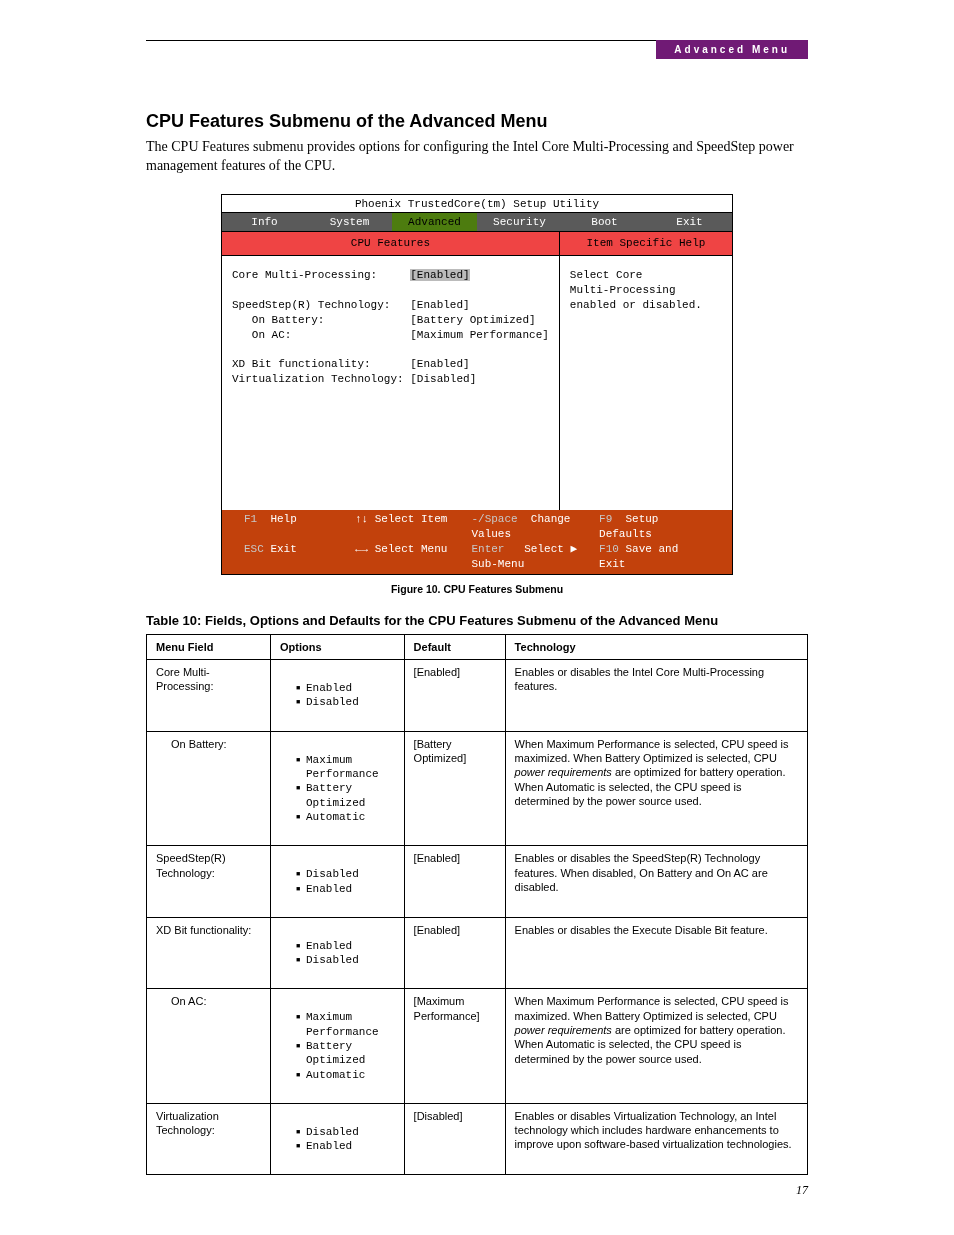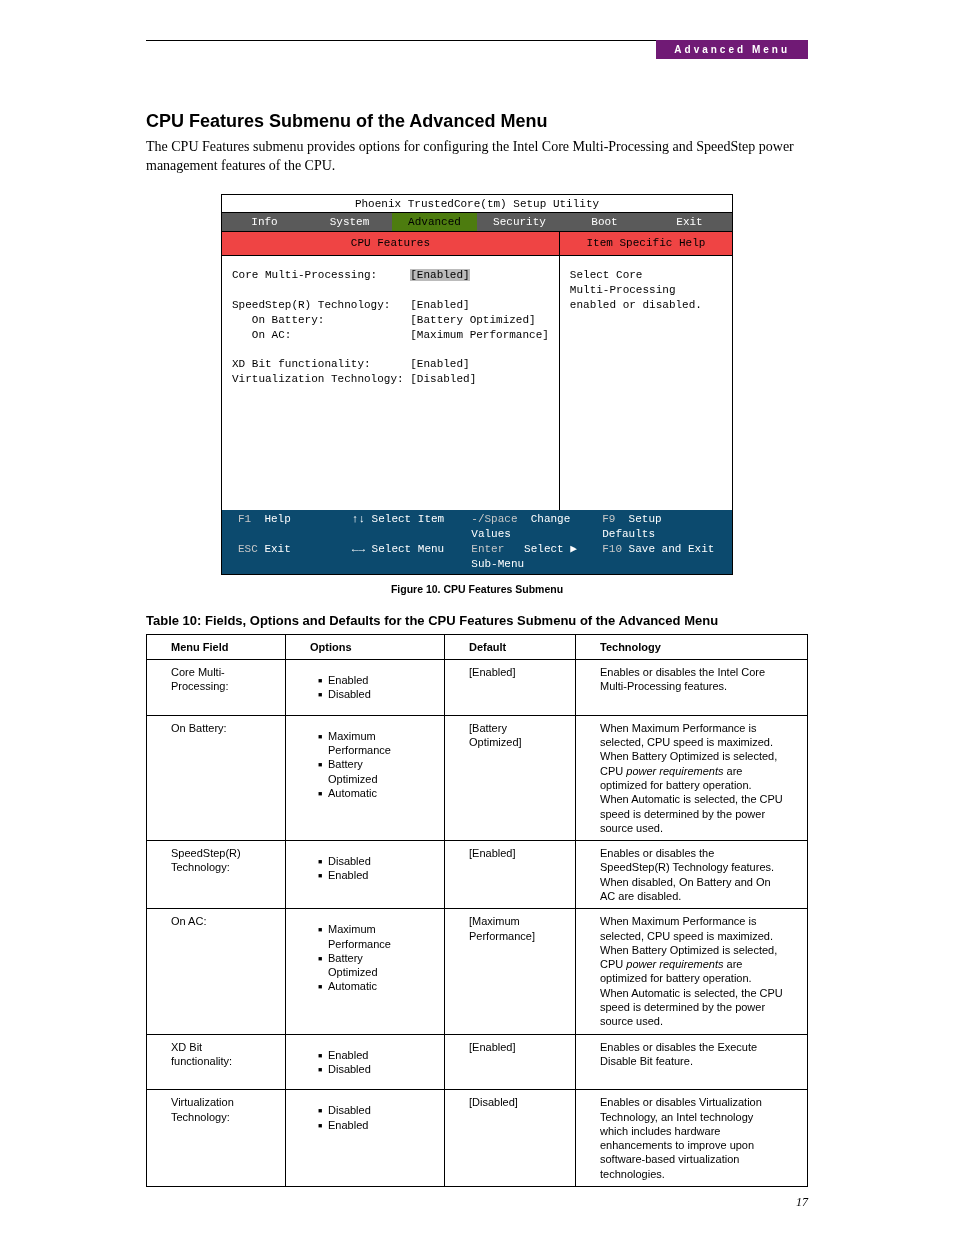--- a/index.html
+++ b/index.html
@@ -88,23 +88,23 @@
     text-align: center;
     padding: 4px 0;
     border-bottom: 1px solid #000;
     background: #ef4444;
   }
   .bios .content {
     padding: 12px 10px;
   }
   .bios .row { white-space: pre; }
   .bios .foot {
-    background: #0c4a6e;
+    background: #c2410c;
     color: #fff;
-    padding: 2px 16px;
+    padding: 2px 22px;
     display: grid;
     grid-template-columns: 1fr 1.05fr 1.15fr 1fr;
     row-gap: 0;
   }
   .bios .foot span.gray { color: #c8c8c8; }
 
   .figure-caption {
     text-align: center;
     font-family: Arial, Helvetica, sans-serif;
     font-size: 10.5px;
@@ -121,35 +121,36 @@
   
   table.doc {
     border-collapse: collapse;
     width: 100%;
     font-family: Arial, Helvetica, sans-serif;
     font-size: 11px;
     line-height: 1.3;
   }
   table.doc th, table.doc td {
     border: 1px solid #000;
-    padding: 5px 24px;
+    padding: 5px 9px;
     text-align: left;
     vertical-align: top;
   }
   table.doc th {
     font-weight: bold;
   }
   table.doc td.menu-field { width: 90px; }
   table.doc td.options { width: 110px; }
   table.doc td.default { width: 82px; }
   td.indent { padding-left: 24px !important; text-align: right; }
   ul.opts {
     list-style: none;
-    margin: 8px;
+    margin: 16px;
     padding: 0 0 0 10px;
+    font-family: Liberation Mono, monospace;
   }
   ul.opts li::before {
     content: "■";
     font-size: 7px;
     display: inline-block;
     width: 10px;
     margin-left: -10px;
     vertical-align: 1px;
   }
   .italic { font-style: italic; }
@@ -255,43 +256,43 @@
           <td class="options">
             <ul class="opts">
               <li>Disabled</li>
               <li>Enabled</li>
             </ul>
           </td>
           <td class="default">[Enabled]</td>
           <td>Enables or disables the SpeedStep(R) Technology features. When disabled, On Battery and On AC are disabled.</td>
         </tr>
         <tr>
+          <td class="menu-field">XD Bit functionality:</td>
+          <td class="options">
+            <ul class="opts">
+              <li>Enabled</li>
+              <li>Disabled</li>
+            </ul>
+          </td>
+          <td class="default">[Enabled]</td>
+          <td>Enables or disables the Execute Disable Bit feature.</td>
+        </tr>
+        <tr>
           <td class="menu-field indent">On AC:</td>
           <td class="options">
             <ul class="opts">
               <li>Maximum Performance</li>
               <li>Battery Optimized</li>
               <li>Automatic</li>
             </ul>
           </td>
           <td class="default">[Maximum Performance]</td>
           <td>When Maximum Performance is selected, CPU speed is maximized. When Battery Optimized is selected, CPU <span class="italic">power requirements</span> are optimized for battery operation. When Automatic is selected, the CPU speed is determined by the power source used.</td>
         </tr>
         <tr>
-          <td class="menu-field">XD Bit functionality:</td>
-          <td class="options">
-            <ul class="opts">
-              <li>Enabled</li>
-              <li>Disabled</li>
-            </ul>
-          </td>
-          <td class="default">[Enabled]</td>
-          <td>Enables or disables the Execute Disable Bit feature.</td>
-        </tr>
-        <tr>
           <td class="menu-field">Virtualization Technology:</td>
           <td class="options">
             <ul class="opts">
               <li>Disabled</li>
               <li>Enabled</li>
             </ul>
           </td>
           <td class="default">[Disabled]</td>
           <td>Enables or disables Virtualization Technology, an Intel technology which includes hardware enhancements to improve upon software-based virtualization technologies.</td>
         </tr>

